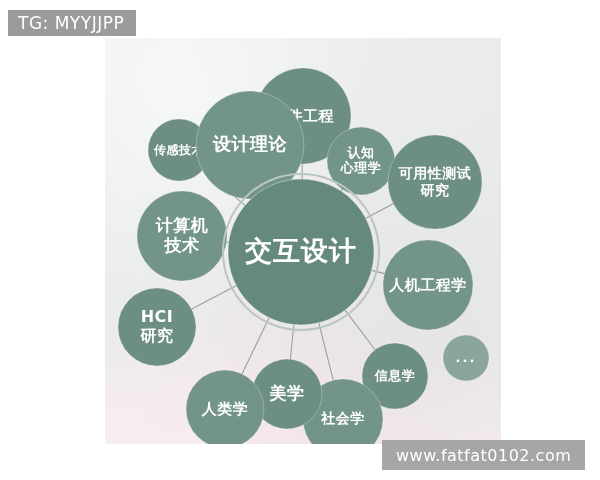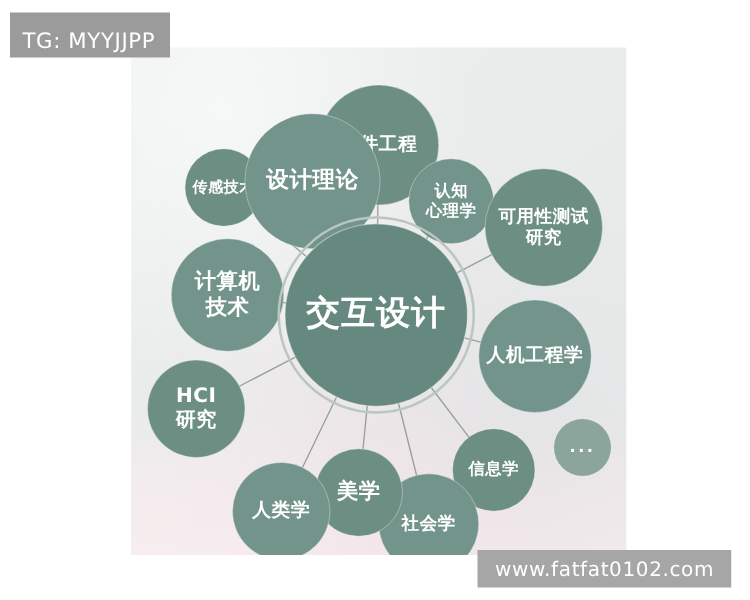--- a/index.html
+++ b/index.html
@@ -74,21 +74,21 @@
     font-family: "DejaVu Sans", "Liberation Sans", sans-serif;
     display: flex;
     align-items: center;
     letter-spacing: 0.5px;
     white-space: nowrap;
   }
   #wm-top {
     left: 8px;
     top: 10px;
     height: 26px;
-    padding: 10px 12px 0 10px;
+    padding: 0 12px 0 10px;
     font-size: 17px;
   }
   #wm-bottom {
     left: 382px;
     top: 440px;
     height: 30px;
     padding: 0 14px;
     font-size: 16px;
     background: #a6a6a6;
     text-align: center;

